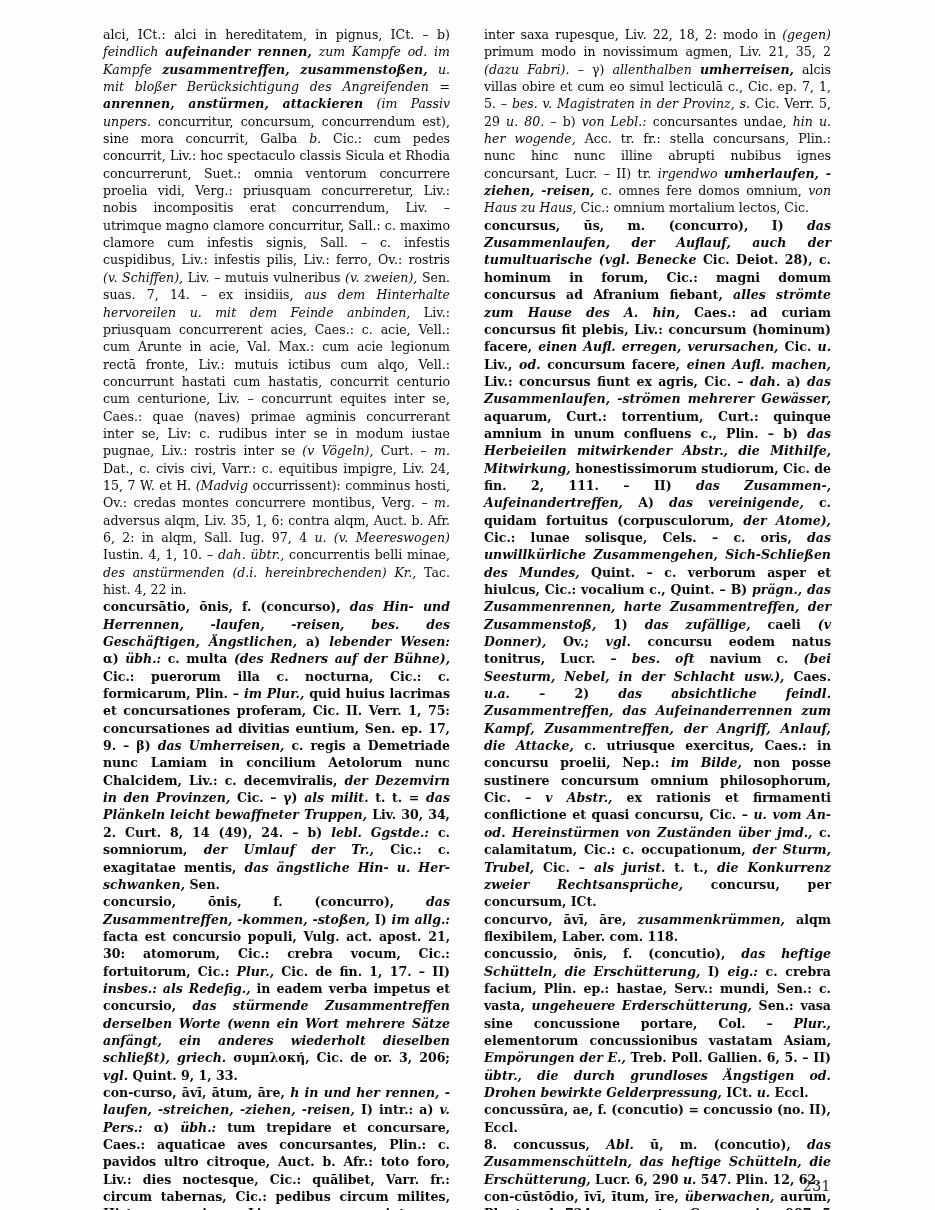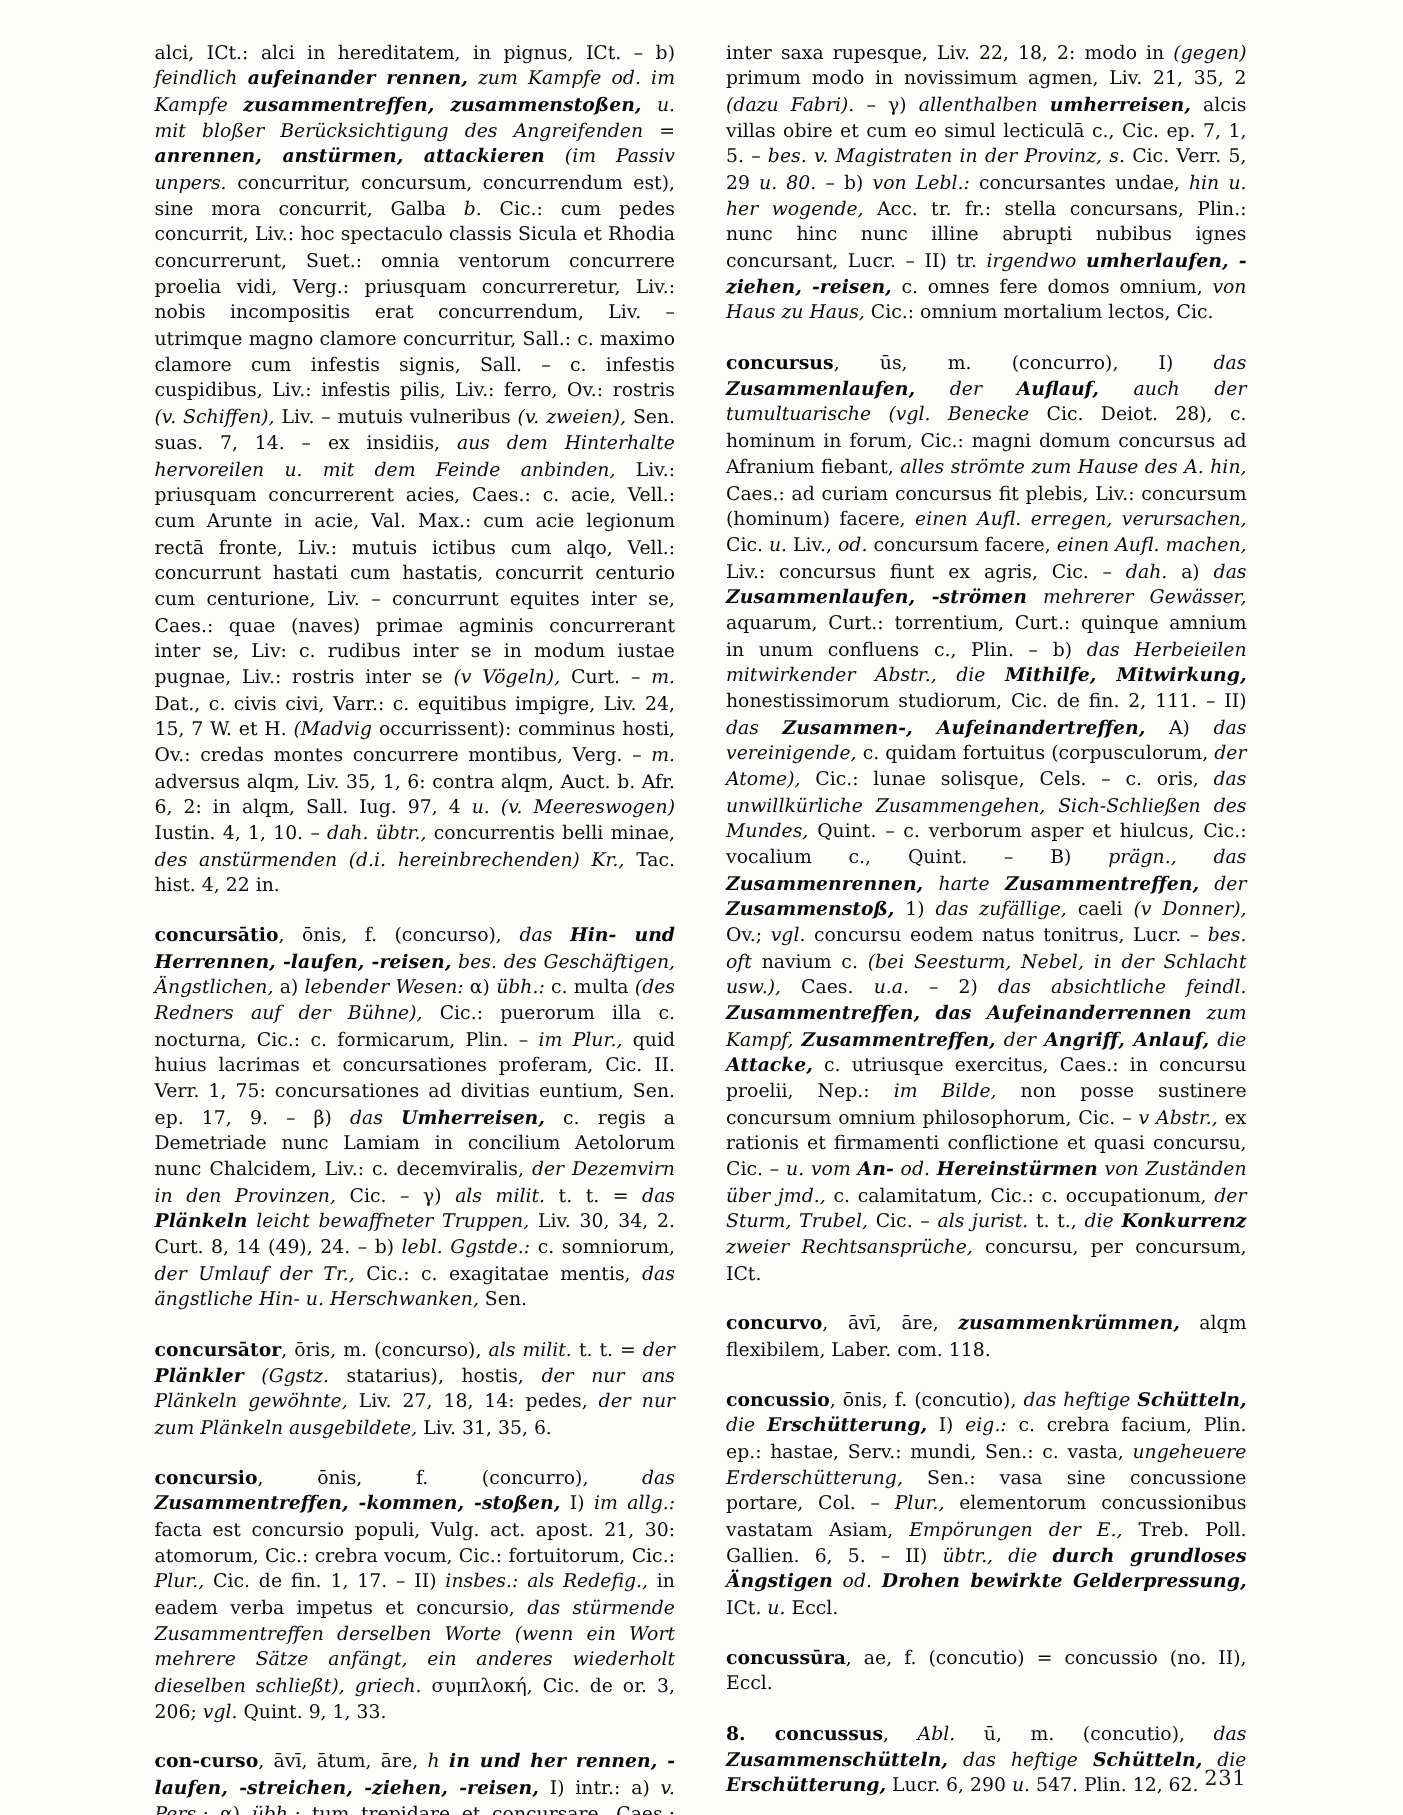--- a/index.html
+++ b/index.html
@@ -36,21 +36,22 @@
     text-align: justify;
     text-justify: inter-word;
     hyphens: manual;
   }
   .entry {
     margin: 0;
     padding: 0;
     text-indent: 0;
   }
   .entry + .entry {
-    margin-top: 16px;
+    margin-top: 0;
+    font-weight: bold;
   }
   
   .cont {
     text-indent: 0;
   }
   .pagenum {
     position: absolute;
     right: 104px;
     bottom: 16px;
     font-size: 14px;
@@ -64,21 +65,20 @@
 </head>
 <body>
 
 <div id="page">
 
   <div id="columns">
 
     <div class="column">
       <p class="entry cont">alci, ICt.: alci in hereditatem, in pignus, ICt. – b) <i>feindlich <b>aufeinander rennen,</b> zum Kampfe od. im Kampfe <b>zusammen­treffen, zusammenstoßen,</b> u. mit bloßer Berücksichtigung des Angreifenden = <b>anrennen, anstürmen, attackieren</b> (im Passiv unpers.</i> concurritur, concursum, concurrendum est), sine mora concurrit, Galba <i>b.</i> Cic.: cum pedes concurrit, Liv.: hoc specta­culo classis Sicula et Rhodia concurrerunt, Suet.: omnia ven­torum concurrere proelia vidi, Verg.: priusquam concurreretur, Liv.: nobis incompositis erat concurrendum, Liv. – utrimque magno clamore concurritur, Sall.: c. maximo clamore cum in­festis signis, Sall. – c. infestis cuspidibus, Liv.: infestis pilis, Liv.: ferro, Ov.: rostris <i>(v. Schiffen),</i> Liv. – mutuis vulneribus <i>(v. zweien),</i> Sen. suas. 7, 14. – ex insidiis, <i>aus dem Hinterhalte hervoreilen u. mit dem Feinde anbinden,</i> Liv.: priusquam con­currerent acies, Caes.: c. acie, Vell.: cum Arunte in acie, Val. Max.: cum acie legionum rectā fronte, Liv.: mutuis ictibus cum alqo, Vell.: concurrunt hastati cum hastatis, concurrit centurio cum centurione, Liv. – concurrunt equites inter se, Caes.: quae (naves) primae agminis concurrerant inter se, Liv: c. rudibus inter se in modum iustae pugnae, Liv.: rostris inter se <i>(v Vö­geln),</i> Curt. – <i>m.</i> Dat., c. civis civi, Varr.: c. equitibus impigre, Liv. 24, 15, 7 W. et H. <i>(Madvig</i> occurrissent): comminus hosti, Ov.: credas montes concurrere montibus, Verg. – <i>m.</i> adversus alqm, Liv. 35, 1, 6: contra alqm, Auct. b. Afr. 6, 2: in alqm, Sall. Iug. 97, 4 <i>u. (v. Meereswogen)</i> Iustin. 4, 1, 10. – <i>dah. übtr.,</i> concurrentis belli minae, <i>des anstürmenden (d.i. herein­brechenden) Kr.,</i> Tac. hist. 4, 22 in.</p>
       <p class="entry hang"><b>concursātio</b>, ōnis, f. (concurso), <i>das <b>Hin- und Herrennen, -laufen, -reisen,</b> bes. des Geschäftigen, Ängstlichen,</i> a) <i>lebender Wesen:</i> α) <i>übh.:</i> c. multa <i>(des Redners auf der Bühne),</i> Cic.: puerorum illa c. nocturna, Cic.: c. formicarum, Plin. – <i>im Plur.,</i> quid huius lacrimas et concursationes proferam, Cic. II. Verr. 1, 75: concursationes ad divitias euntium, Sen. ep. 17, 9. – β) <i>das <b>Umherreisen,</b></i> c. regis a Demetriade nunc Lamiam in con­cilium Aetolorum nunc Chalcidem, Liv.: c. decemviralis, <i>der Dezemvirn in den Provinzen,</i> Cic. – γ) <i>als milit.</i> t. t. = <i>das <b>Plänkeln</b> leicht bewaffneter Truppen,</i> Liv. 30, 34, 2. Curt. 8, 14 (49), 24. – b) <i>lebl. Ggstde.:</i> c. somniorum, <i>der Umlauf der Tr.,</i> Cic.: c. exagitatae mentis, <i>das ängstliche Hin- u. Her­schwanken,</i> Sen.</p>
-      <p class="entry hang"><b>concursātor</b>, ōris, m. (concurso), <i>als milit.</i> t. t. = <i>der <b>Plänkler</b> (Ggstz.</i> statarius), hostis, <i>der nur ans Plänkeln gewöhnte,</i> Liv. 27, 18, 14: pedes, <i>der nur zum Plänkeln ausgebildete,</i> Liv. 31, 35, 6.</p>
       <p class="entry hang"><b>concursio</b>, ōnis, f. (concurro), <i>das <b>Zusammentreffen, -kommen, -stoßen,</b></i> I) <i>im allg.:</i> facta est concursio populi, Vulg. act. apost. 21, 30: atomorum, Cic.: crebra vocum, Cic.: fortuitorum, Cic.: <i>Plur.,</i> Cic. de fin. 1, 17. – II) <i>insbes.: als Redefig.,</i> in eadem verba impetus et concursio, <i>das stürmende Zusammentreffen derselben Worte (wenn ein Wort mehrere Sätze anfängt, ein anderes wiederholt dieselben schließt), griech.</i> συμπλοκή, Cic. de or. 3, 206; <i>vgl.</i> Quint. 9, 1, 33.</p>
       <p class="entry hang"><b>con-curso</b>, āvī, ātum, āre, <i>h <b>in und her rennen, -laufen, -streichen, -ziehen, -reisen,</b></i> I) intr.: a) <i>v. Pers.:</i> α) <i>übh.:</i> tum trepidare et concursare, Caes.: aquaticae aves concursantes, Plin.: c. pavidos ultro citroque, Auct. b. Afr.: toto foro, Liv.: dies noctesque, Cic.: quālibet, Varr. fr.: circum tabernas, Cic.: pedibus  circum milites, Hirt.: per viam, Liv.: concursare inter se agricolae, Cl. Mam. pan.: coqui inter tot ignes concur­santes, Sen. – β)  t. t.,  Liv. 5, 8, 8: in proelio, Liv. 28, 2, 7:</p>
     </div>
 
     <div class="column">
       <p class="entry cont">inter saxa rupesque, Liv. 22, 18, 2: modo in <i>(gegen)</i> primum modo in novissimum agmen, Liv. 21, 35, 2 <i>(dazu Fabri).</i> – γ) <i>allenthalben <b>umherreisen,</b></i> alcis villas obire et cum eo simul lecticulā c., Cic. ep. 7, 1, 5. – <i>bes. v. Magistraten in der Pro­vinz, s.</i> Cic. Verr. 5, 29 <i>u. 80.</i> – b) <i>von Lebl.:</i> concursantes undae, <i>hin u. her wogende,</i> Acc. tr. fr.: stella concursans, Plin.: nunc hinc nunc illine abrupti nubibus ignes concursant, Lucr. – II) tr. <i>irgendwo <b>umherlaufen, -ziehen, -reisen,</b></i> c. omnes fere domos omnium, <i>von Haus zu Haus,</i> Cic.: omnium mortalium lectos, Cic.</p>
       <p class="entry hang"><b>concursus</b>, ūs, m. (concurro), I) <i>das <b>Zusammenlaufen,</b> der <b>Auflauf,</b> auch der tumultuarische (vgl. Benecke</i> Cic. Deiot. 28), c. hominum in forum, Cic.: magni domum concursus ad Afranium fiebant, <i>alles strömte zum Hause des A. hin,</i> Caes.: ad curiam concursus fit plebis, Liv.: concursum (hominum) facere, <i>einen Aufl. erregen, verursachen,</i> Cic. <i>u.</i> Liv., <i>od.</i> con­cursum facere, <i>einen Aufl. machen,</i> Liv.: concursus fiunt ex agris, Cic. – <i>dah.</i> a) <i>das <b>Zusammenlaufen, -strömen</b> mehrerer Gewässer,</i> aquarum, Curt.: torrentium, Curt.: quinque amnium in unum confluens c., Plin. – b) <i>das Herbeieilen mitwirkender Abstr., die <b>Mithilfe, Mitwirkung,</b></i> honestissimorum studiorum, Cic. de fin. 2, 111. – II) <i>das <b>Zusammen-, Aufeinandertreffen,</b></i> A) <i>das vereinigende,</i> c. quidam fortuitus (corpusculorum, <i>der Atome),</i> Cic.: lunae solisque, Cels. – c. oris, <i>das unwillkürliche Zusammengehen, Sich-Schließen des Mundes,</i> Quint. – c. ver­borum asper et hiulcus, Cic.: vocalium c., Quint. – B) <i>prägn., das <b>Zusammenrennen,</b> harte <b>Zusammentreffen,</b> der <b>Zusam­menstoß,</b></i> 1) <i>das zufällige,</i> caeli <i>(v Donner),</i> Ov.; <i>vgl.</i> concursu eodem natus tonitrus, Lucr. – <i>bes. oft</i> navium c. <i>(bei Seesturm, Nebel, in der Schlacht usw.),</i> Caes. <i>u.a.</i> – 2) <i>das absichtliche feindl. <b>Zusammentreffen, das Aufeinanderrennen</b> zum Kampf, <b>Zusammentreffen,</b> der <b>Angriff, Anlauf,</b> die <b>Attacke,</b></i> c. utrius­que exercitus, Caes.: in concursu proelii, Nep.: <i>im Bilde,</i> non posse sustinere concursum omnium philosophorum, Cic. – <i>v Abstr.,</i> ex rationis et firmamenti conflictione et quasi concursu, Cic. – <i>u. vom <b>An-</b> od. <b>Hereinstürmen</b> von Zuständen über jmd.,</i> c. calamitatum, Cic.: c. occupationum, <i>der Sturm, Trubel,</i> Cic. – <i>als jurist.</i> t. t., <i>die <b>Konkurrenz</b> zweier Rechtsansprüche,</i> concursu, per concursum, ICt.</p>
       <p class="entry hang"><b>concurvo</b>, āvī, āre, <b><i>zusammenkrümmen,</i></b> alqm flexibilem, La­ber. com. 118.</p>
       <p class="entry hang"><b>concussio</b>, ōnis, f. (concutio), <i>das heftige <b>Schütteln,</b> die <b>Er­schütterung,</b></i> I) <i>eig.:</i> c. crebra facium, Plin. ep.: hastae, Serv.: mundi, Sen.: c. vasta, <i>ungeheuere Erderschütterung,</i> Sen.: vasa sine concussione portare, Col. – <i>Plur.,</i> elementorum concussio­nibus vastatam Asiam, <i>Empörungen der E.,</i> Treb. Poll. Gallien. 6, 5. – II) <i>übtr., die <b>durch grundloses Ängstigen</b> od. <b>Drohen bewirkte Gelderpressung,</b></i> ICt. <i>u.</i> Eccl.</p>
       <p class="entry hang"><b>concussūra</b>, ae, f. (concutio) = concussio (no. II), Eccl.</p>

